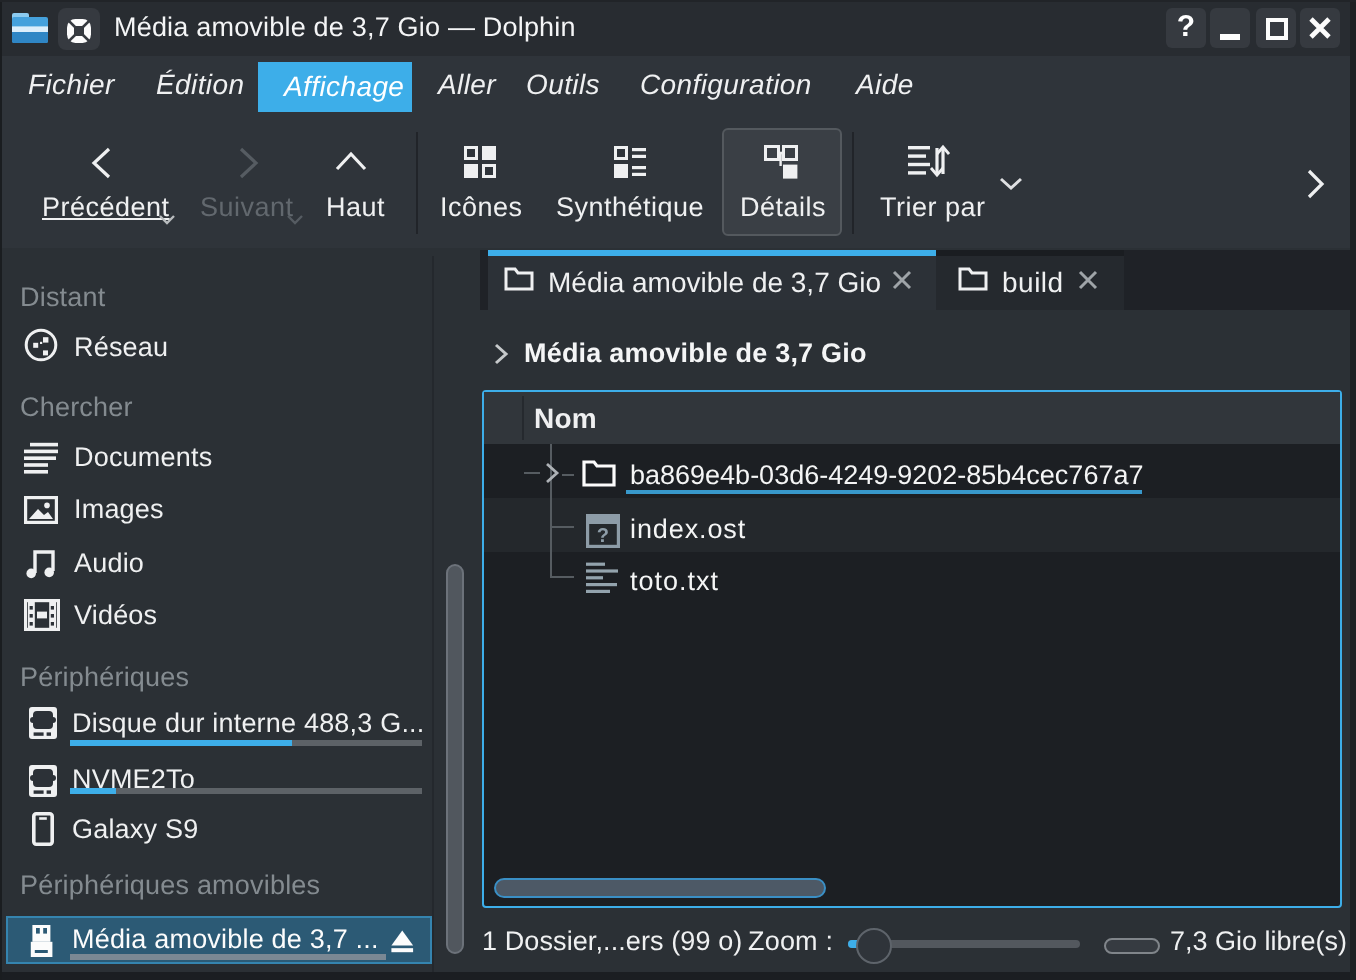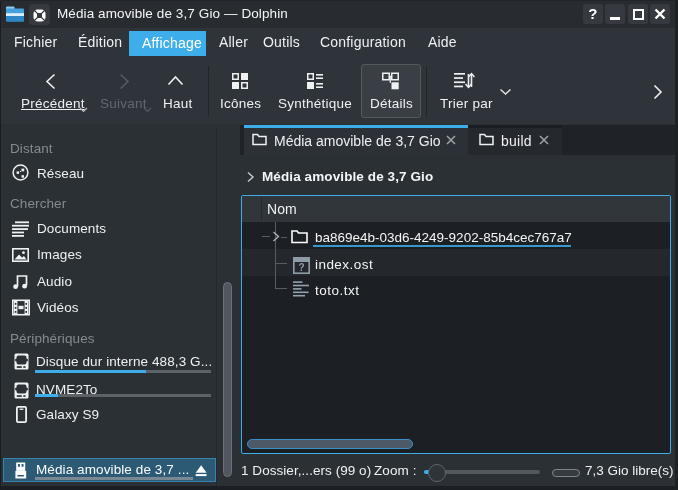--- a/index.html
+++ b/index.html
@@ -5,21 +5,21 @@
   html,body{margin:0;padding:0;}
   body{width:678px;height:490px;overflow:hidden;background:#2b3035;
        font-family:"Liberation Sans",sans-serif;font-size:13.5px;letter-spacing:0.1px;color:#eff0f1;}
   .abs{position:absolute;white-space:nowrap;}
   #win{position:relative;width:678px;height:490px;background:#2b3035;}
   
   #titlebar{left:0;top:0;width:678px;height:28px;background:#282c31;}
   .tbtn{position:absolute;top:4px;width:20px;height:20px;background:#363a40;border-radius:3px;}
   
   #menubar{left:0;top:28px;width:678px;height:96px;background:#2f343a;}
-  .mitem{position:absolute;white-space:nowrap;top:0;height:28px;line-height:28px;color:#eff0f1;font-size:14px;letter-spacing:0.2px;}
+  .mitem{position:absolute;white-space:nowrap;top:0;height:28px;line-height:28px;color:#eff0f1;font-size:14px;letter-spacing:0.2px;font-style:italic;}
   
   .tlabel{position:absolute;white-space:nowrap;top:96px;color:#eff0f1;font-size:13.5px;letter-spacing:0.25px;}
   .ticon{position:absolute;top:70px;}
   
   .shead{position:absolute;white-space:nowrap;color:#848b90;}
   .sitem{position:absolute;white-space:nowrap;color:#eff0f1;}
   
   #view{left:241px;top:195px;width:430px;height:259px;background:#1c1f23;border:1px solid #3daee9;box-sizing:border-box;border-radius:2px;}
 .status{position:absolute;white-space:nowrap;top:458px;height:26px;line-height:26px;font-size:14px;letter-spacing:0.1px;}
 </style>
@@ -211,20 +211,21 @@
   <div class="sitem" style="left:36px;top:382px;">NVME2To</div>
   <div class="abs" style="left:35px;top:394px;width:176px;height:3px;background:#5d6267;"></div>
   <div class="abs" style="left:35px;top:394px;width:23px;height:3px;background:#3daee9;"></div>
 
   <svg class="abs" style="left:16px;top:406px" width="11" height="17" viewBox="0 0 11 17">
     <rect x="0.9" y="0.9" width="9.2" height="15.2" rx="1.2" fill="none" stroke="#eff0f1" stroke-width="1.8"></rect>
     <rect x="3.6" y="2.6" width="3.8" height="1.3" fill="#eff0f1"></rect>
   </svg>
   <div class="sitem" style="left:36px;top:407px;">Galaxy S9</div>
 
+  <div class="shead" style="left:10px;top:435px;">Périphériques amovibles</div>
 
   <div class="abs" style="left:3px;top:458px;width:213px;height:24px;background:#2c5a75;border:1px solid rgba(61,174,233,0.5);box-sizing:border-box;"></div>
   <svg class="abs" style="left:15px;top:462px" width="12" height="17" viewBox="0 0 12 17">
     <rect x="1.2" y="0.5" width="9" height="8.4" fill="#fcfcfc"></rect>
     <rect x="3" y="2" width="1.9" height="2.8" fill="#2c5a75"></rect>
     <rect x="6.6" y="2" width="1.9" height="2.8" fill="#2c5a75"></rect>
     <rect x="0.4" y="8.9" width="10.8" height="7.6" fill="#fcfcfc"></rect>
     <rect x="2.4" y="13" width="6.5" height="1.5" fill="#2c5a75"></rect>
   </svg>
   <div class="sitem" style="left:36px;top:462px;color:#fcfcfc;">Média amovible de 3,7 ...</div>
@@ -258,21 +259,21 @@
 
   <svg class="abs" style="left:246px;top:171px" width="9" height="12" viewBox="0 0 9 12">
     <path d="M2 1.5 L7 6 L2 10.5" fill="none" stroke="#c6c9cb" stroke-width="1.5"></path>
   </svg>
   <div class="abs" style="left:262px;top:169px;font-weight:bold;color:#f4f5f6;">Média amovible de 3,7 Gio</div>
 
   <div class="abs" id="view"></div>
 
   <div class="abs" style="left:242px;top:196px;width:428px;height:26px;background:#31363b;"></div>
   <div class="abs" style="left:261px;top:198px;width:1px;height:22px;background:#25292e;"></div>
-  <div class="abs" style="left:267px;top:196px;height:26px;line-height:26px;color:#eff0f1;font-size:14px;">Nom</div>
+  <div class="abs" style="left:267px;top:196px;height:26px;line-height:26px;color:#eff0f1;font-size:14px;font-weight:bold;">Nom</div>
 
   <div class="abs" style="left:242px;top:249px;width:428px;height:27px;background:#24282c;"></div>
 
   <div class="abs" style="left:275px;top:222px;width:1px;height:67px;background:#565c61;"></div>
   <div class="abs" style="left:262px;top:236px;width:8px;height:1px;background:#565c61;"></div>
   <div class="abs" style="left:281px;top:237px;width:6px;height:1px;background:#565c61;"></div>
   <div class="abs" style="left:276px;top:263px;width:11px;height:1px;background:#565c61;"></div>
   <div class="abs" style="left:276px;top:288px;width:11px;height:1px;background:#565c61;"></div>
 
   <svg class="abs" style="left:272px;top:231px" width="8" height="11" viewBox="0 0 8 11">

